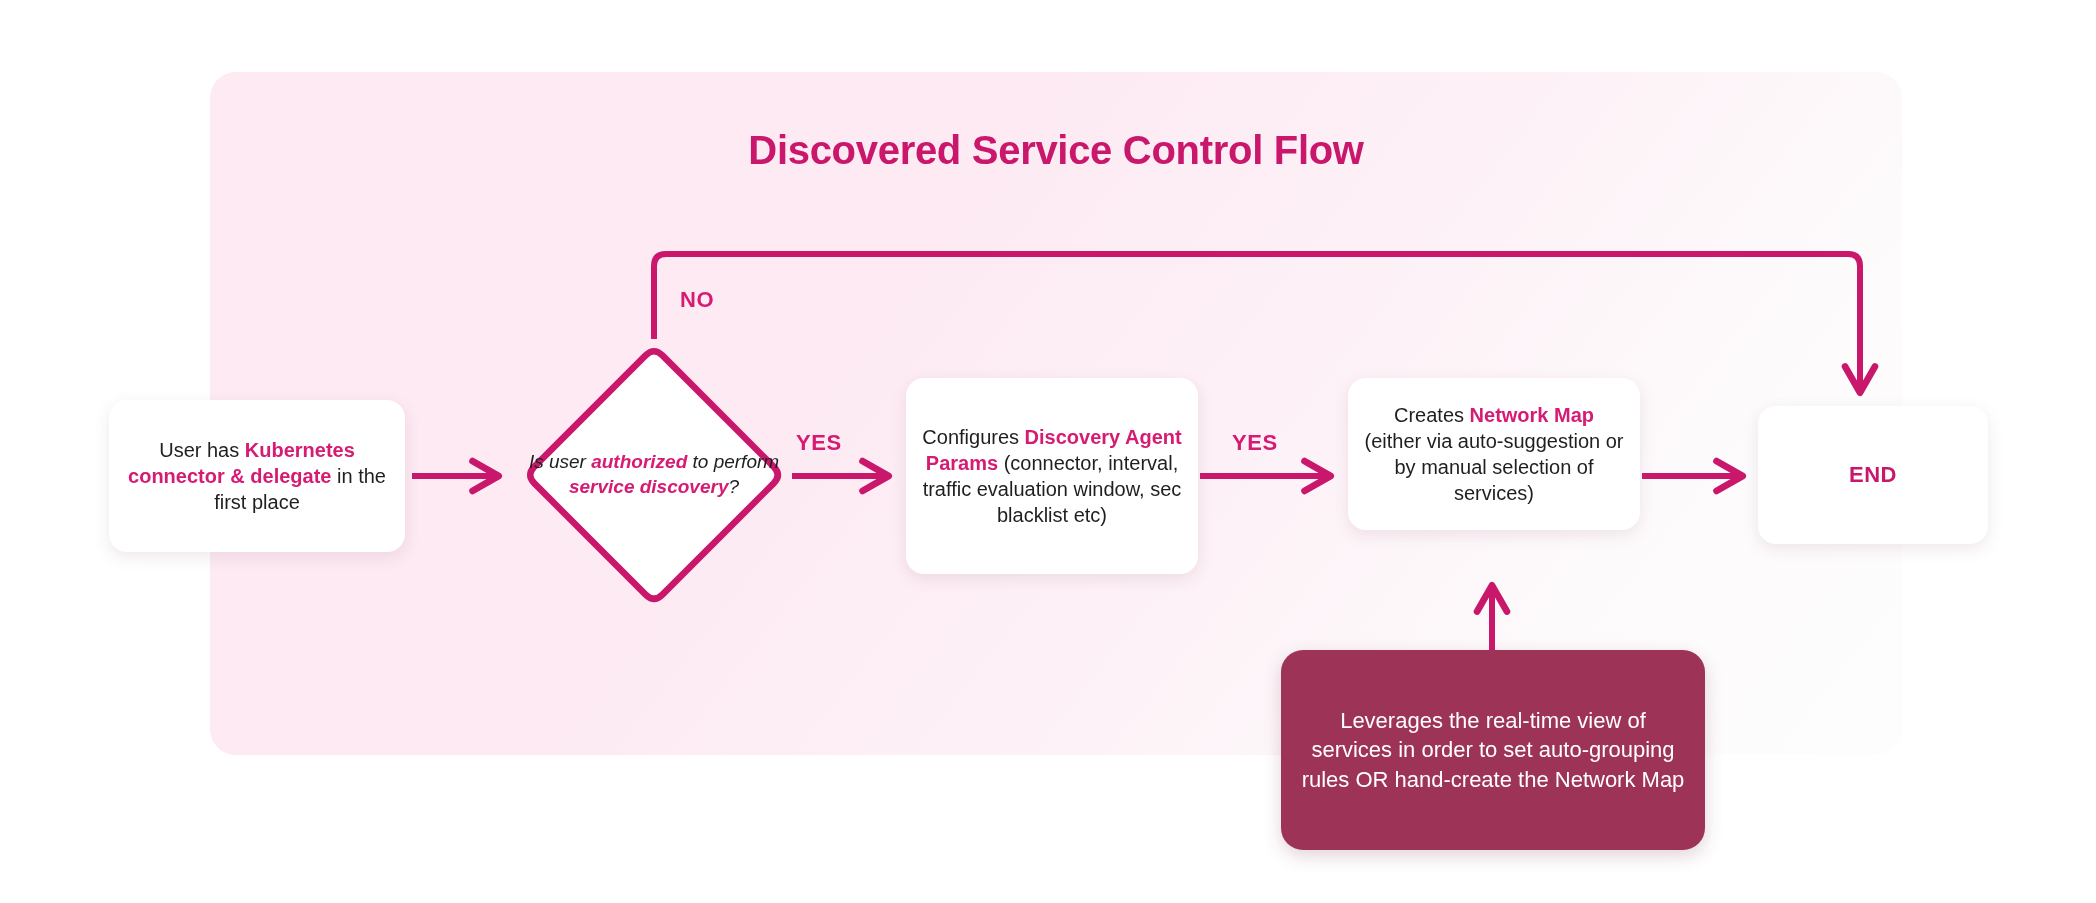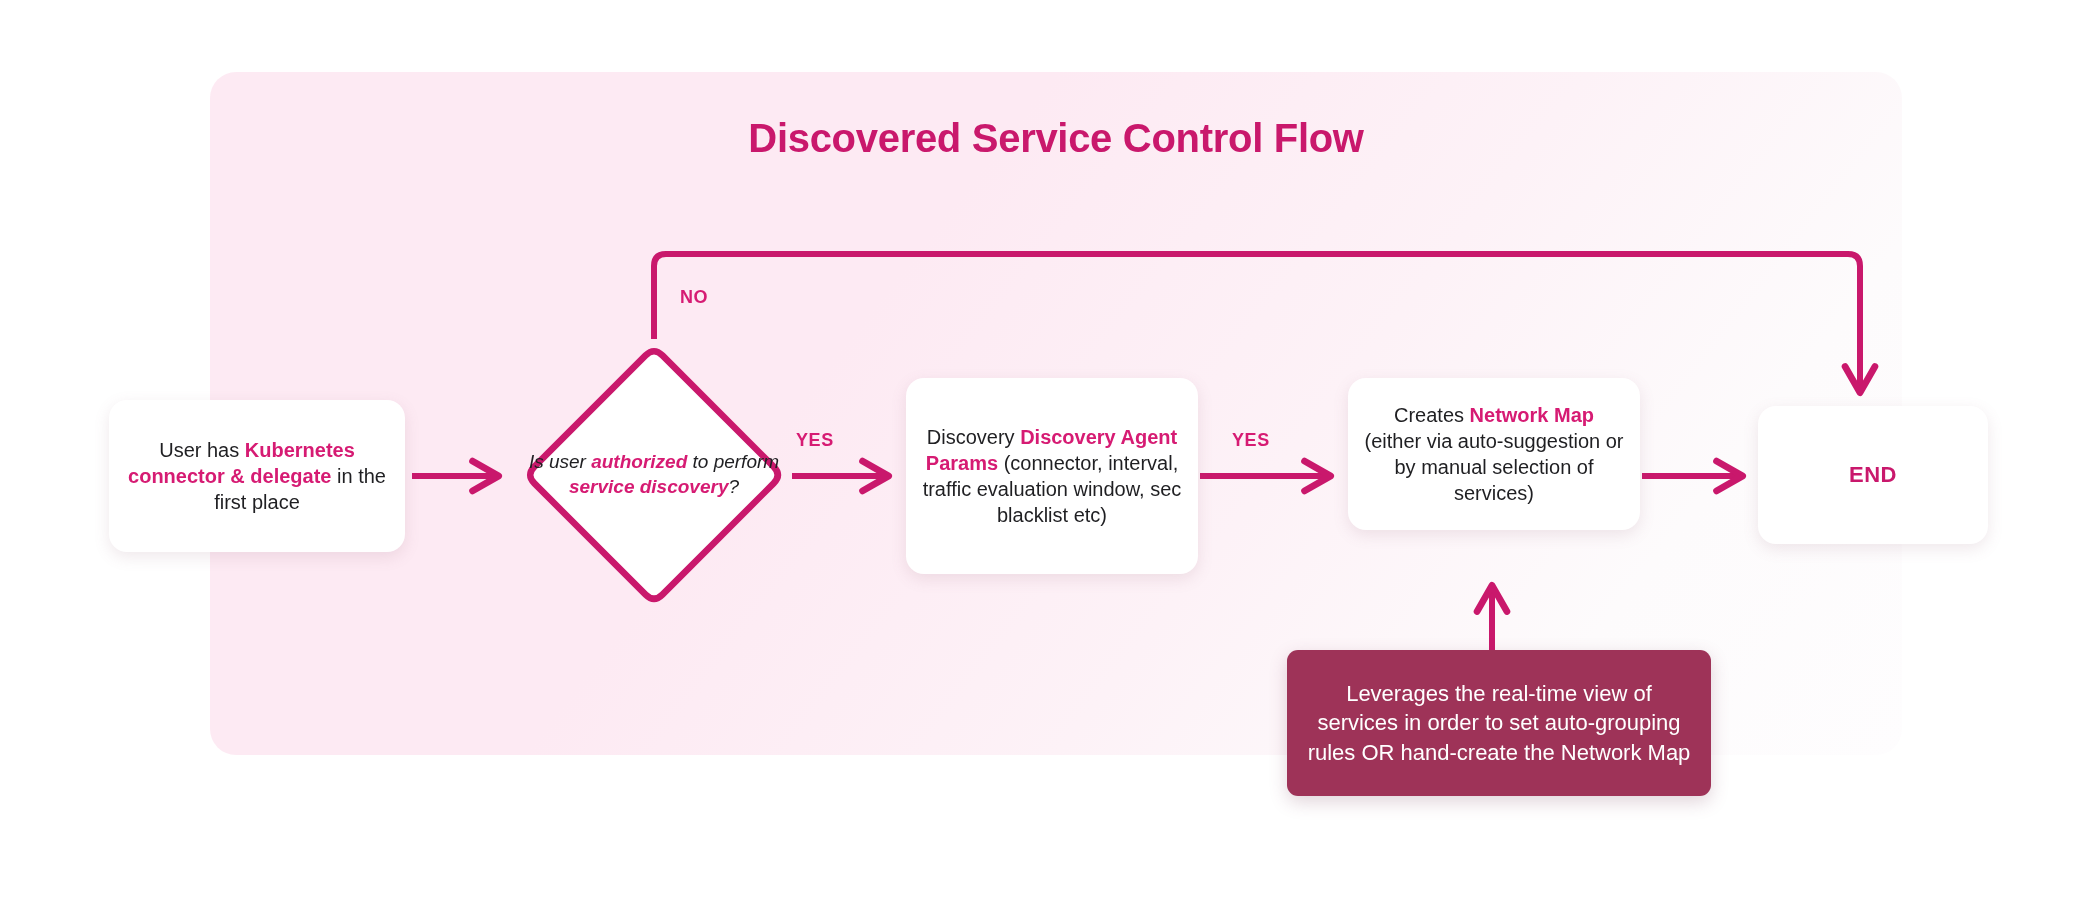--- a/index.html
+++ b/index.html
@@ -29,21 +29,21 @@
     width: 1692px;
     height: 683px;
     border-radius: 26px;
     background: linear-gradient(128deg, #fdeaf3 0%, #fdeaf3 38%, #fdf2f7 62%, #fdfbfc 82%, #fefdfe 100%);
   }
 
   
   #title {
     position: absolute;
     left: 210px;
-    top: 116px;
+    top: 128px;
     width: 1692px;
     text-align: center;
     font-size: 40px;
     font-weight: bold;
     letter-spacing: -0.3px;
     color: #c9186c;
     white-space: nowrap;
   }
 
   
@@ -85,34 +85,33 @@
     left: 1758px; top: 406px; width: 230px; height: 138px;
     font-size: 22px; font-weight: bold; color: #c9186c; letter-spacing: 0.5px;
   }
 
   
   #note-leverages {
     position: absolute;
     left: 1281px;
     top: 650px;
     width: 424px;
-    height: 146px;
+    height: 200px;
     background: #9e3358;
-    border-radius: 11px;
+    border-radius: 22px;
     box-shadow: 0 6px 18px rgba(120, 60, 85, 0.22);
     display: flex;
     align-items: center;
     justify-content: center;
     text-align: center;
     color: #ffffff;
     font-size: 22px;
     line-height: 1.34;
     padding: 12px 20px;
     box-sizing: border-box;
-    margin-left: 6px;
   }
 
   
   #diamond-wrap {
     position: absolute;
     left: 518px;
     top: 339px;
     width: 272px;
     height: 272px;
     font-style: italic;
@@ -131,21 +130,21 @@
     font-size: 19px;
     line-height: 1.30;
     color: #1f1f22;
   }
 
   
   .edge-label {
     position: absolute;
     color: #d61b73;
     font-weight: bold;
-    font-size: 18px;
+    font-size: 22px;
     letter-spacing: 0.6px;
     white-space: nowrap;
     text-align: center;
   }
   #label-no   { left: 680px;  top: 287px; }
   #label-yes1 { left: 796px;  top: 430px; }
   #label-yes2 { left: 1232px; top: 430px; }
 </style>
 </head>
 <body>
@@ -204,21 +203,21 @@
                L 16.4 144.4
                Q 8 136 16.4 127.6
                Z" fill="#ffffff" stroke="#c9186c" stroke-width="6.5" stroke-linejoin="round"></path>
     </svg>
     <div id="diamond-label">
       <span class="inner"><span>Is user </span><span class="hl">authorized</span><span> to perform </span><span class="hl">service discovery</span><span>?</span></span>
     </div>
   </div>
 
   <div class="node-box" id="box-params">
-    <span class="inner"><span>Discovery </span><span class="hl">Discovery Agent Params</span><span> (connector, interval, traffic evaluation window, sec blacklist etc)</span></span>
+    <span class="inner"><span>Configures </span><span class="hl">Discovery Agent Params</span><span> (connector, interval, traffic evaluation window, sec blacklist etc)</span></span>
   </div>
 
   <div class="node-box" id="box-netmap">
     <span class="inner"><span>Creates </span><span class="hl">Network Map</span><span> (either via auto-suggestion or by manual selection of services)</span></span>
   </div>
 
   <div class="node-box" id="box-end">
     <span class="inner">END</span>
   </div>
 

